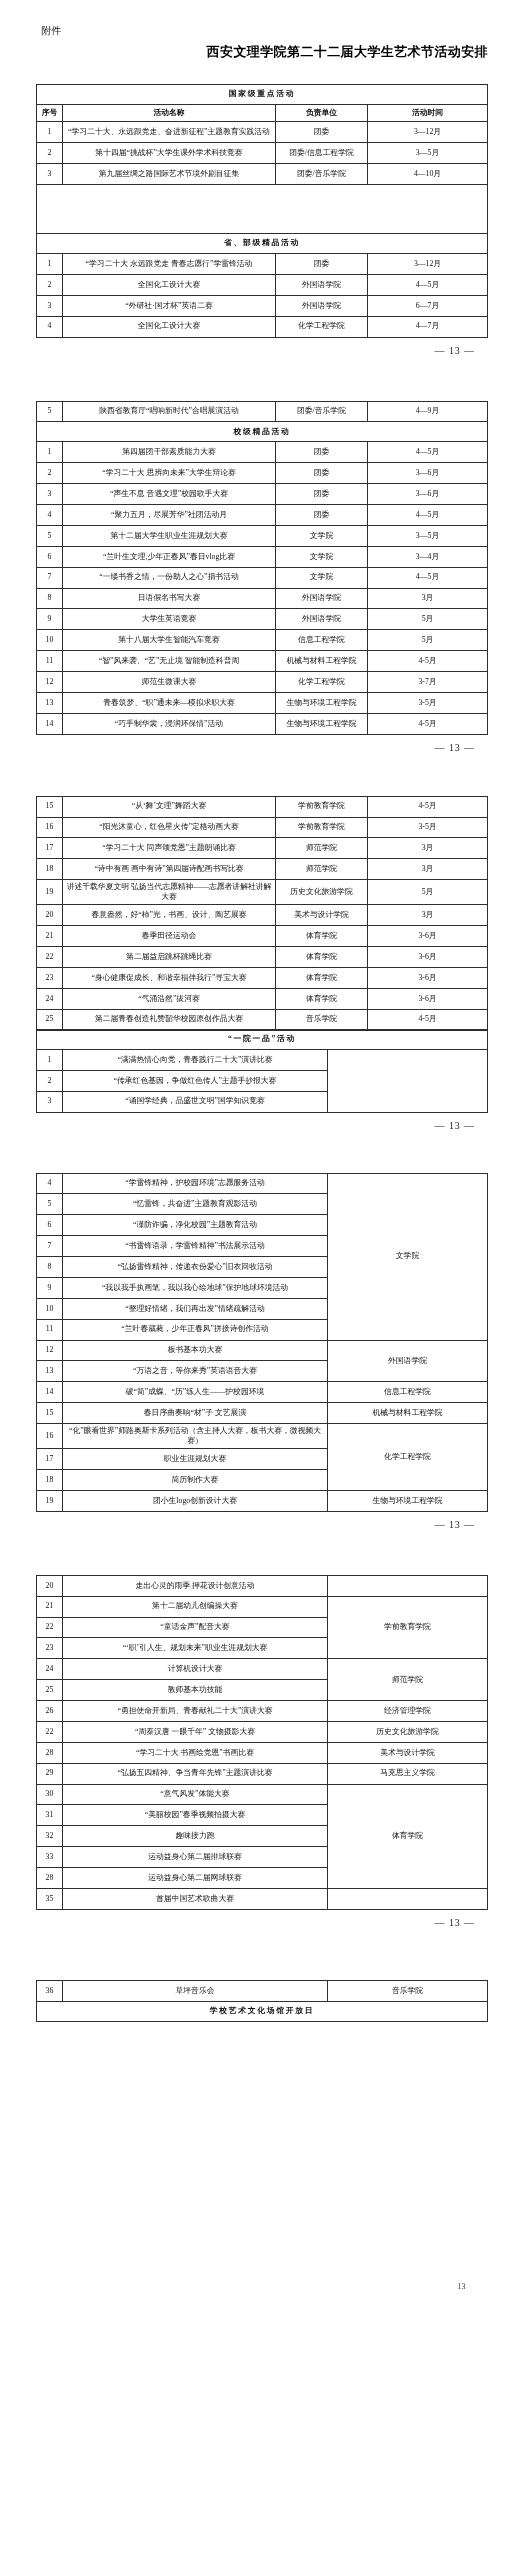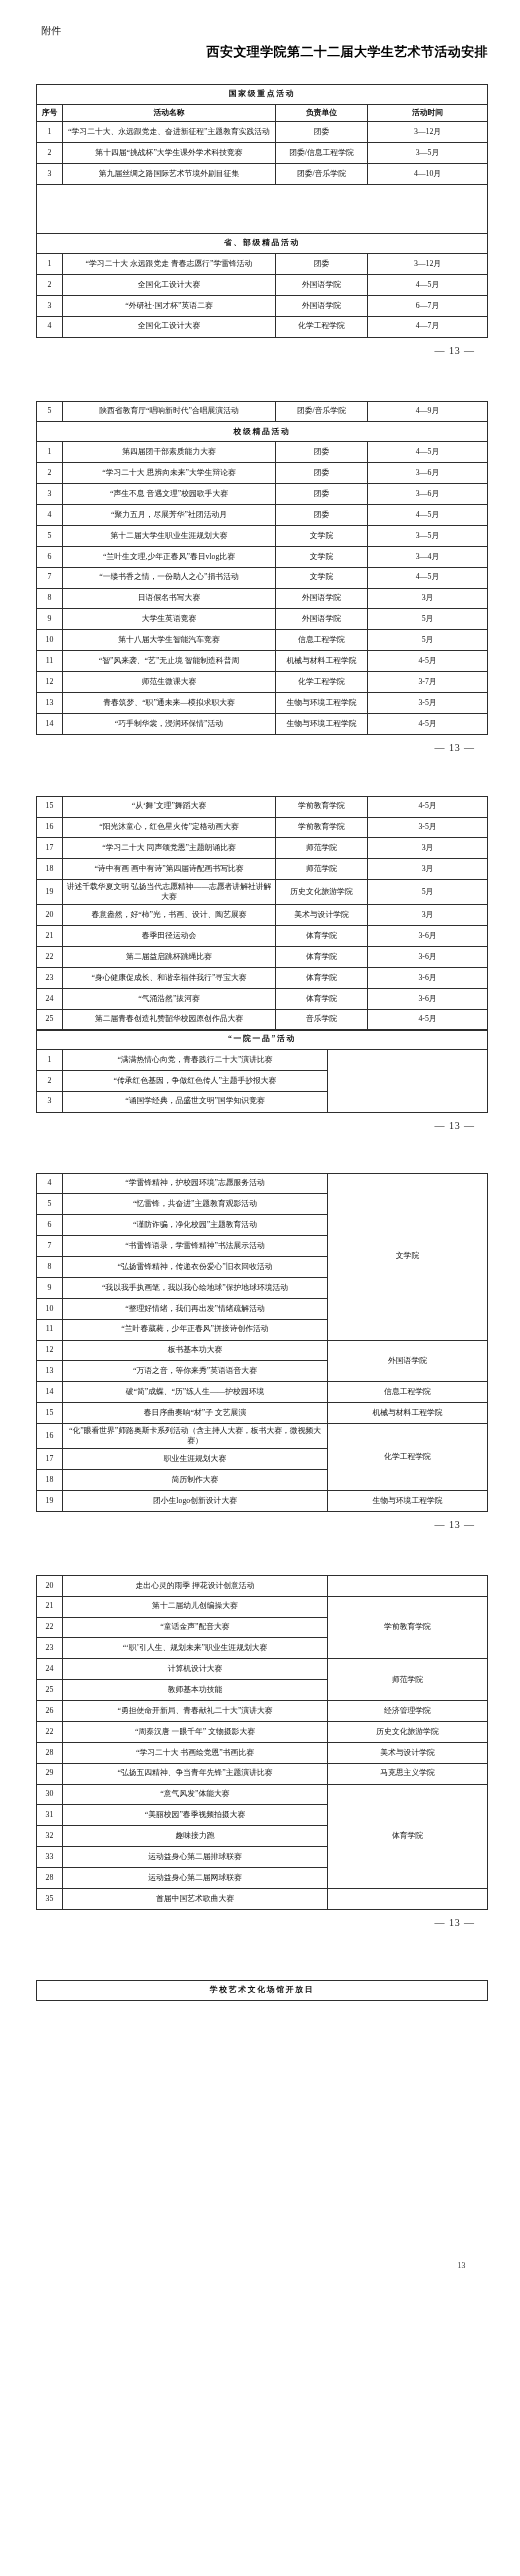--- a/index.html
+++ b/index.html
@@ -474,20 +474,25 @@
       </div>
       <div class="page-block" style="margin-top: 52px;">
         <table class="grid seg">
           <colgroup>
             <col style="width: 26px;">
             <col style="width: 265px;">
             <col style="width: 160px;">
           </colgroup>
           <tbody>
             <tr>
+              <td class="std">36</td>
+              <td class="std">草坪音乐会</td>
+              <td class="std" rowspan="1">音乐学院</td>
+            </tr>
+            <tr>
               <td class="sec" colspan="3">学校艺术文化场馆开放日</td>
             </tr>
           </tbody>
         </table>
       </div>
     </div>
   <div class="bottom-num">13</div>
 </div>
 
 

